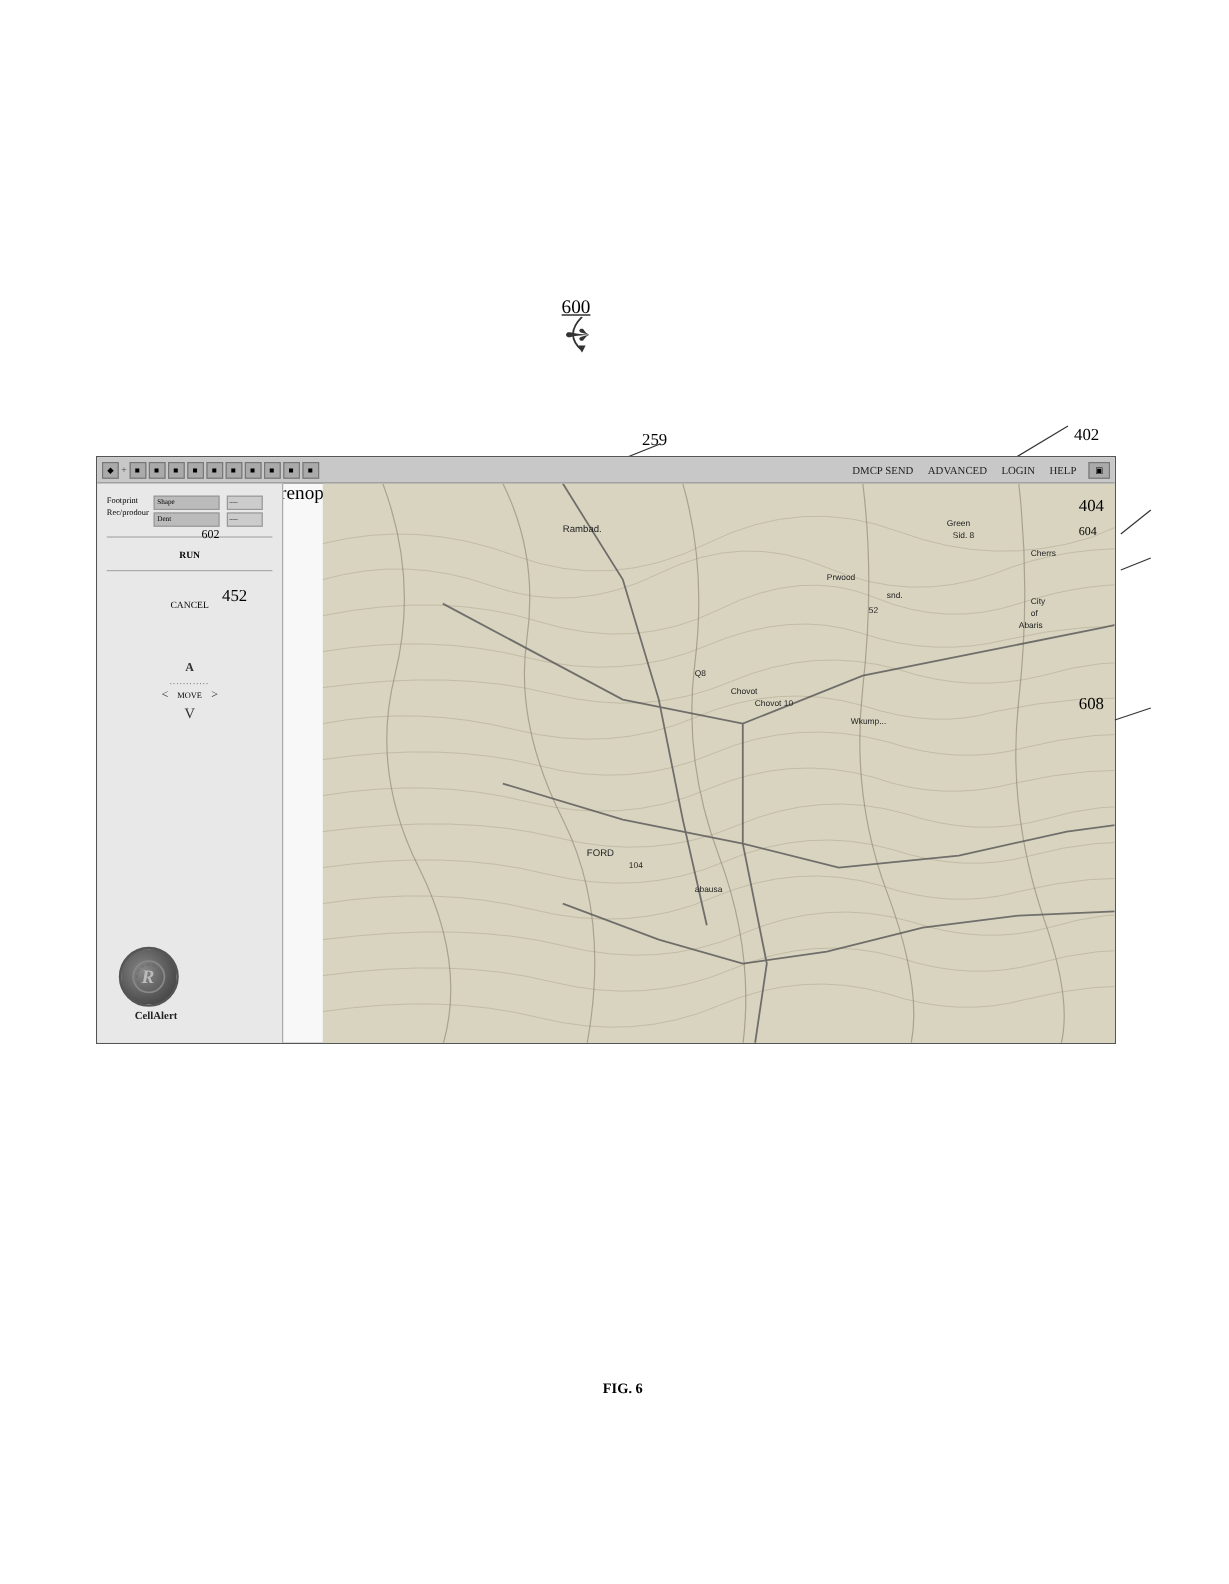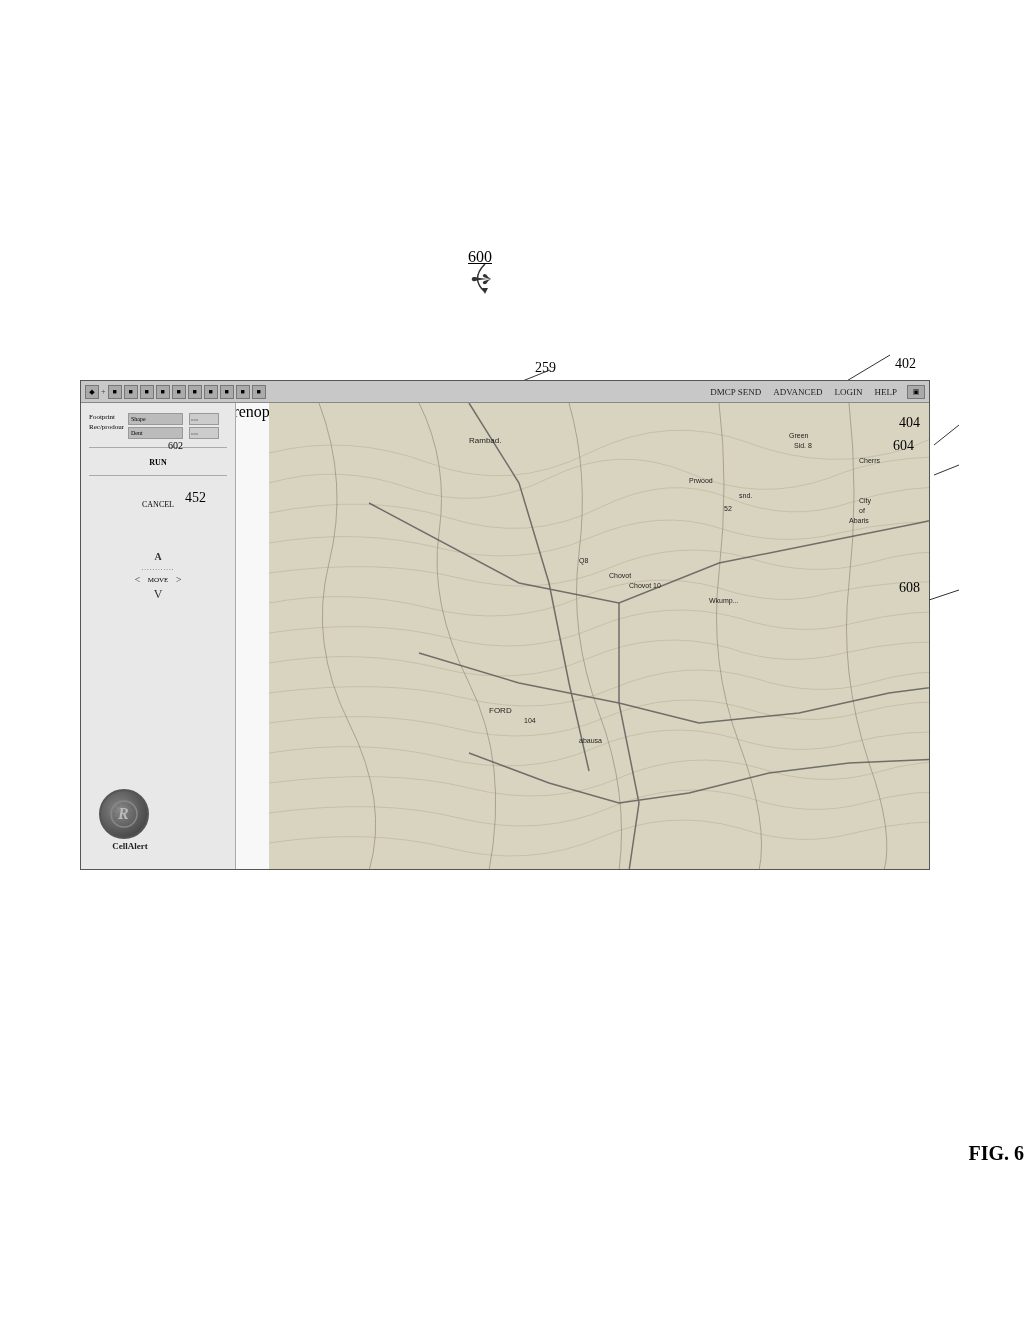--- a/index.html
+++ b/index.html
@@ -168,22 +168,22 @@
       font-weight: bold;
       margin-left: 12px;
     }
 
     
     .fig-caption {
       position: absolute;
       bottom: 155px;
       left: 14px;
       right: 0;
-      text-align: right;
-      font-size: 20px;
+      text-align: center;
+      font-size: 12px;
       font-weight: bold;
     }
 
     
     .small-box {
       width: 55px;
       height: 12px;
       background: #bbb;
       border: 1px solid #999;
       font-size: 6px;
@@ -374,21 +374,21 @@
     </rect></div>
 
   </div>
 
   <div style="position:absolute; top:440px; left:168px; font-size:10px;">602</div>
 
   <div style="position:absolute; top:490px; left:185px; font-size:14px;">452</div>
 
   <div style="position:absolute; top:415px; right:104px; font-size:14px;text-align:center;">404</div>
 
-  <div style="position:absolute; top:438px; right:110px; font-size:14px;">604</div>
+  <div style="position:absolute; top:438px; right:110px; font-size:10px;">604</div>
 
   <svg style="position:absolute; top:415px; right:60px;" width="60" height="80">
     <line x1="55" y1="10" x2="30" y2="30" stroke="#333" stroke-width="1"></line>
     <line x1="55" y1="50" x2="30" y2="60" stroke="#333" stroke-width="1"></line>
   </svg>
 
   <div style="position:absolute; top:580px; right:104px; font-size:14px;">608</div>
 
   <svg style="position:absolute; top:575px; right:60px;" width="60" height="40">
     <line x1="55" y1="15" x2="25" y2="25" stroke="#333" stroke-width="1"></line>

